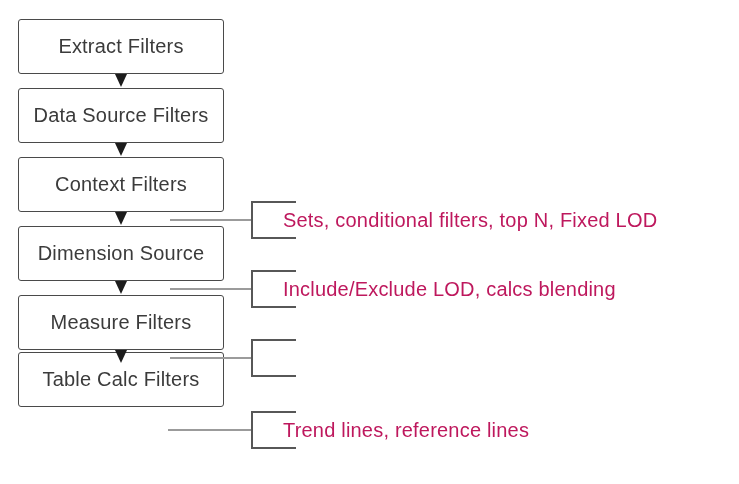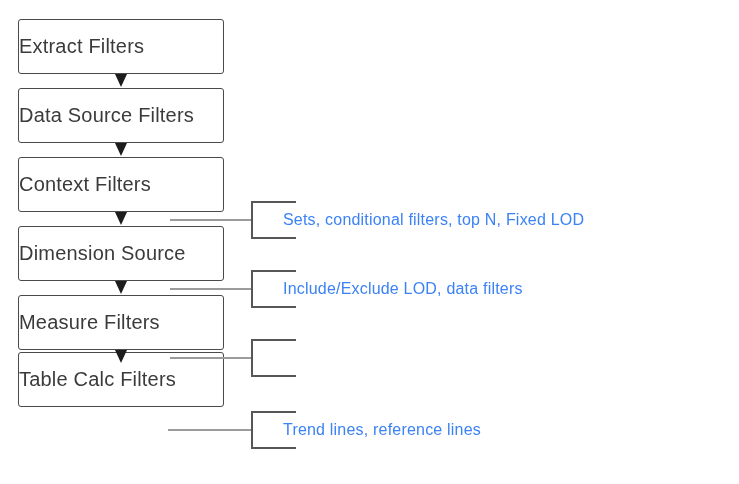--- a/index.html
+++ b/index.html
@@ -15,20 +15,21 @@
     position: absolute;
     left: 18px;
     width: 206px;
     height: 55px;
     box-sizing: border-box;
     border: 1.5px solid #4a4a4a;
     border-radius: 3px;
     background: #ffffff;
     display: flex;
     align-items: center;
+    justify-content: center;
   }
   .flow-box-label {
     font-size: 20px;
     color: #3b3b3b;
     letter-spacing: 0.2px;
     white-space: nowrap;
   }
   .arrow-down {
     position: absolute;
     left: 115px;
@@ -53,22 +54,22 @@
     box-sizing: border-box;
     border-top: 2px solid #575757;
     border-left: 2px solid #575757;
     border-bottom: 2px solid #575757;
   }
   .ann-label {
     position: absolute;
     left: 283px;
     height: 26px;
     line-height: 26px;
-    font-size: 16px;
-    color: #3b82f6;
+    font-size: 20px;
+    color: #be185d;
     letter-spacing: 0.2px;
     white-space: nowrap;
   }
 </style>
 </head>
 <body>
 
 <div id="canvas">
 
   <div class="flow-box" style="top:19px">
@@ -95,21 +96,21 @@
   <div class="arrow-down" style="top:212px"></div>
   <div class="arrow-down" style="top:281px"></div>
   <div class="arrow-down" style="top:350px"></div>
 
   <div class="conn-line" style="top:219px"></div>
   <div class="bracket" style="top:201px"></div>
   <div class="ann-label" style="top:207px">Sets, conditional filters, top N, Fixed LOD</div>
 
   <div class="conn-line" style="top:288px"></div>
   <div class="bracket" style="top:270px"></div>
-  <div class="ann-label" style="top:276px">Include/Exclude LOD, data filters</div>
+  <div class="ann-label" style="top:276px">Include/Exclude LOD, calcs blending</div>
 
   <div class="conn-line" style="top:357px"></div>
   <div class="bracket" style="top:339px"></div>
 
   <div class="conn-line" style="top:429px; left:168px; width:84px"></div>
   <div class="bracket" style="top:411px"></div>
   <div class="ann-label" style="top:417px">Trend lines, reference lines</div>
 
 </div>
 

